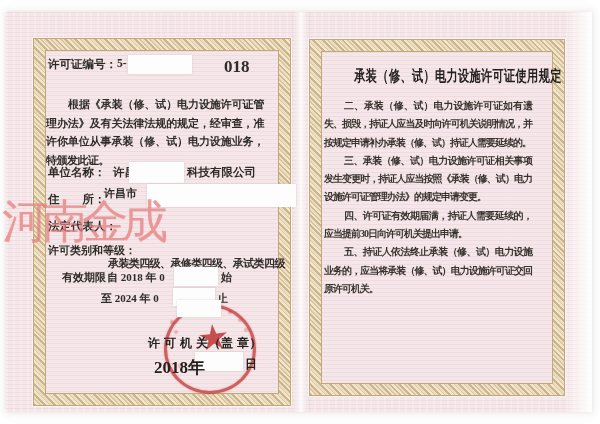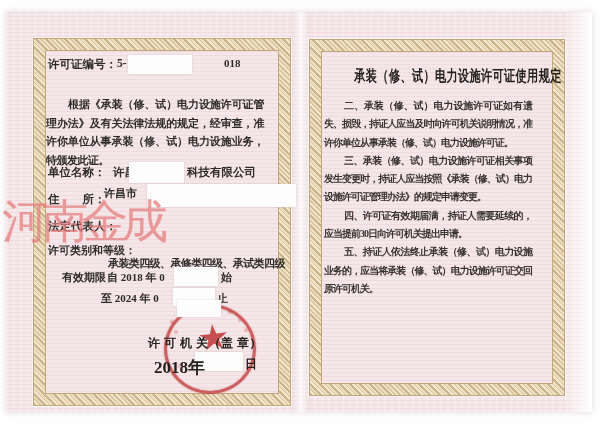--- a/index.html
+++ b/index.html
@@ -34,21 +34,21 @@
   #frame-left  { left:33px; top:38px;  width:258px; height:368px; }
   #frame-right { left:309px; top:39px; width:256px; height:357px; }
 
   
   .txt { position:absolute; color:#2e2b28; white-space:nowrap; }
   .b   { font-weight:bold; }
 
   
   #lp-license-label { left:48px;  top:57px;  font-size:11.5px; }
   #lp-license-prefix{ left:117px; top:57px;  font-size:11.5px; }
-  #lp-license-suffix{ left:196px; top:57px;  font-size:11px;padding-left:28px; }
+  #lp-license-suffix{ left:196px; top:57px;  font-size:17px;padding-left:28px; }
 
   #lp-intro { position:absolute; left:46px; top:95px; width:218px; white-space:normal;
     font-size:11px; line-height:18.6px; font-weight:bold; color:#2e2b28;
     text-indent:22px; text-align:justify; letter-spacing:-0.5px; }
 
   #lp-company-label { left:48px;  top:165px; font-size:11.5px; }
   #lp-company-prefix{ left:113px; top:165px; font-size:11.5px; }
   #lp-company-suffix{ left:187px; top:165px; font-size:11.5px; }
 
   #lp-address-label { left:48px;  top:192px; font-size:11.5px; }
@@ -163,18 +163,18 @@
   <span id="seal-caption" class="txt b z5">许 可 机 关（盖 章）</span>
   <span id="seal-year" class="txt b z5">2018年</span>
   <span id="seal-day" class="txt b z5">日</span>
 
   <div id="watermark">河南金成</div>
 
   <div id="rp-title" class="z3">
     <span>承装（修、试）电力设施许可证使用规定</span>
   </div>
   <div id="rp-rules" class="z3">
-    <p>二、承装（修、试）电力设施许可证如有遗失、损毁，持证人应当及时向许可机关说明情况，准许你单位从事承装（修、试）电力设施许可证。</p>
+    <p>二、承装（修、试）电力设施许可证如有遗失、损毁，持证人应当及时向许可机关说明情况，并按规定申请补办承装（修、试）持证人需要延续的。</p>
     <p>三、承装（修、试）电力设施许可证相关事项发生变更时，持证人应当按照《承装（修、试）电力设施许可证管理办法》的规定申请变更。</p>
     <p>四、许可证有效期届满，持证人需要延续的，应当提前30日向许可机关提出申请。</p>
     <p>五、持证人依法终止承装（修、试）电力设施业务的，应当将承装（修、试）电力设施许可证交回原许可机关。</p>
   </div>
 </div>
 
 </body></html>

